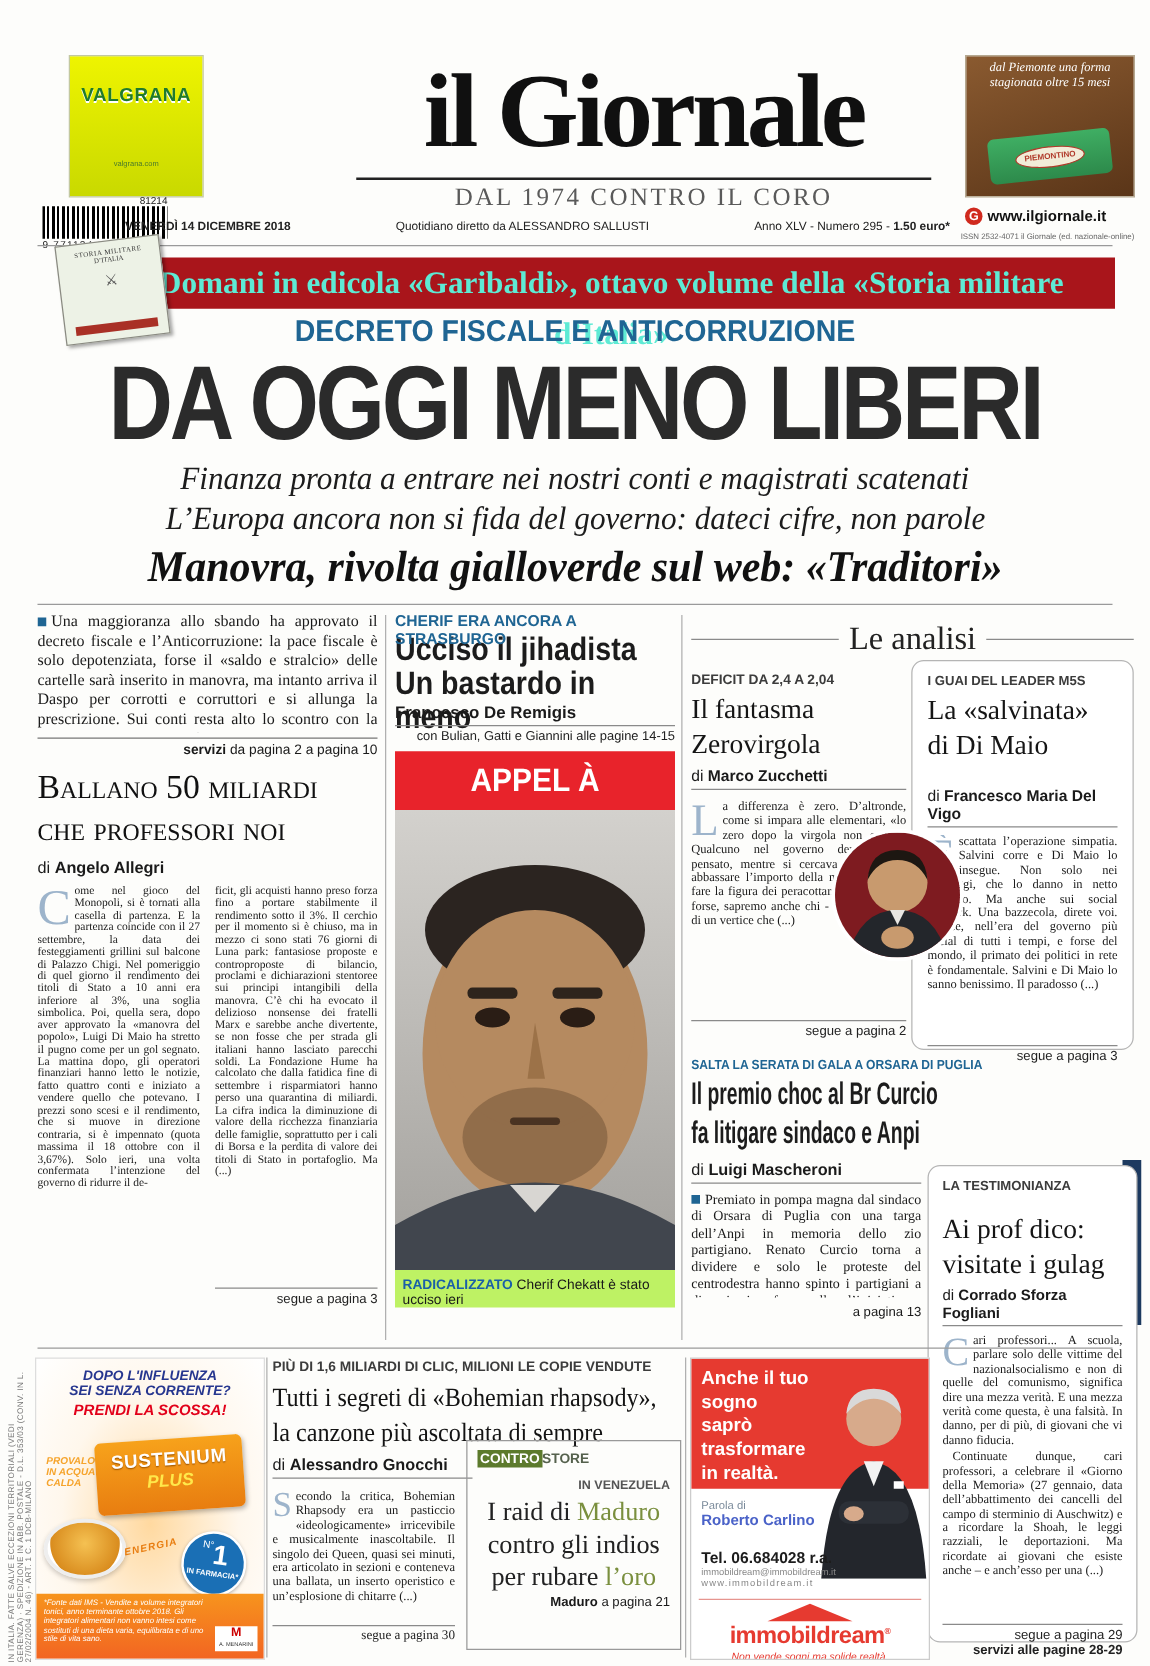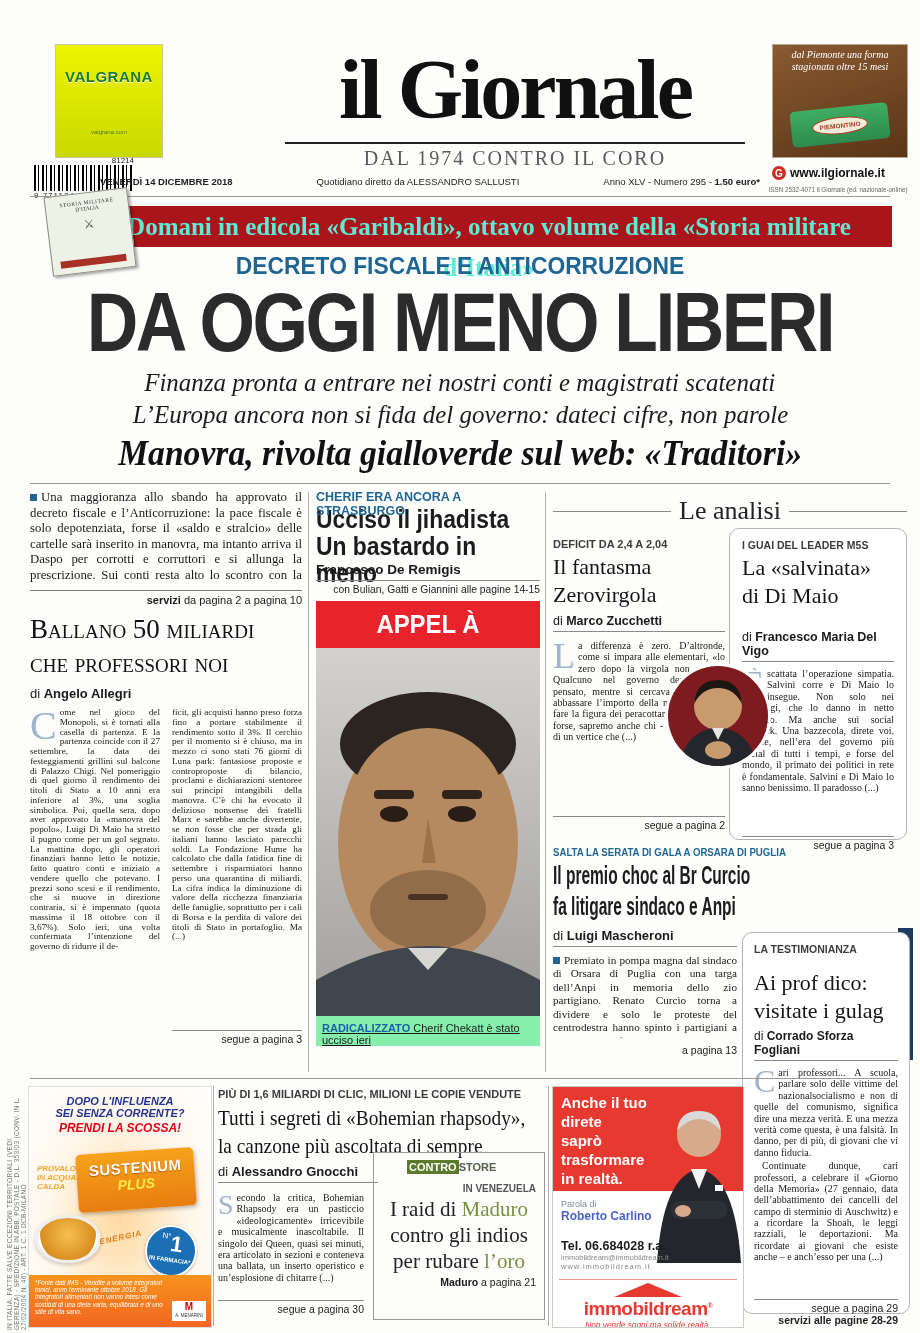--- a/index.html
+++ b/index.html
@@ -19,22 +19,22 @@
           border-bottom:1px solid #8a8a8a;padding-bottom:3px;}
   .byline .pfx{font-weight:normal;}
   .seg{font-family:"Liberation Sans",sans-serif;font-size:10.5px;text-align:right;
        border-top:1px solid #8a8a8a;padding-top:2px;color:#222;}
   .dc{float:left;color:#9db4cb;font-weight:400;font-family:"Liberation Serif",serif;}
   .sq{display:inline-block;width:7px;height:7px;background:#1f6593;margin-right:4px;}
   .box{border:1px solid #b5b5b5;border-radius:10px;background:#fff;}
   .bodytxt{font-size:9.2px;line-height:1.06;overflow:hidden;}
   .anbody{font-size:10px;line-height:1.14;overflow:hidden;}
   .vline{width:1px;background:#b0b0b0;}
-  .capbar{background:#86efac;font-family:"Liberation Sans",sans-serif;font-size:11px;
-          padding:6px 8px 0 6px;box-sizing:border-box;text-decoration:underline;}
+  .capbar{background:#bef264;font-family:"Liberation Sans",sans-serif;font-size:11px;
+          padding:6px 8px 0 6px;box-sizing:border-box;}
   .caplabel{color:#1a5fa8;font-weight:bold;}
   .analisi-hd{display:flex;align-items:center;gap:8px;}
   .analisi-hd .ln{flex:1;height:1px;background:#8a8a8a;}
   .analisi-hd .tx{font-size:26px;color:#222;}
   .redban{background:#e8232b;color:#fff;}
   .barcode{height:26px;background:repeating-linear-gradient(90deg,#000 0 2px,#fff 2px 4px,#000 4px 5px,#fff 5px 8px);}
   .vert{writing-mode:vertical-rl;transform:rotate(180deg);font-family:"Liberation Sans",sans-serif;
         font-size:6.5px;color:#777;letter-spacing:.3px;}
 </style>
 </head>
@@ -288,39 +288,39 @@
   <div class="abs" style="left:218px;top:1104px;width:340px;font-size:21px;line-height:28px;color:#131313;white-space:nowrap;">
     <div><span class="cond" style="transform:scaleX(.92);">Tutti i segreti di «Bohemian rhapsody»,</span></div>
     <div><span class="cond" style="transform:scaleX(.92);">la canzone più ascoltata di sempre</span></div>
   </div>
   <div class="abs byline" style="left:218px;top:1164px;width:160px;font-size:13px;">
     <span class="pfx">di </span><b>Alessandro Gnocchi</b>
   </div>
   <div class="abs just" style="left:218px;top:1192px;width:146px;height:104px;font-size:10px;line-height:1.14;overflow:hidden;">
     <span class="dc" style="font-size:28px;line-height:23px;padding:1px 3px 0 0;">S</span><span>econdo la critica, Bohemian Rhapsody era un pasticcio «ideologicamente» irricevibile e musicalmente inascoltabile. Il singolo dei Queen, quasi sei minuti, era articolato in sezioni e conteneva una ballata, un inserto operistico e un’esplosione di chitarre (...)</span>
   </div>
-  <div class="abs seg" style="left:218px;top:1300px;width:146px;">segue a pagina 30</div>
+  <div class="abs seg" style="left:218px;top:1300px;width:146px;font-family:Liberation Serif, serif;">segue a pagina 30</div>
 
   <div class="abs" style="left:373px;top:1152px;width:172px;height:168px;border:1px solid #999;box-sizing:border-box;padding:8px;">
-    <div style="font-family:'Liberation Sans',sans-serif;font-size:11px;font-weight:bold;margin-left:25px;">
+    <div style="font-family:'Liberation Sans',sans-serif;font-size:11px;font-weight:bold;">
       <span style="background:#5c7a2c;color:#fff;padding:1px 2px;">CONTRO</span><span style="color:#55614d;">STORE</span>
     </div>
     <div class="sans rt" style="font-size:10px;font-weight:bold;color:#555;margin-top:10px;">IN VENEZUELA</div>
     <div class="ctr" style="font-size:21px;line-height:26px;margin-top:2px;color:#222;">
       <span>I raid di </span><span style="color:#7a8f3e;">Maduro</span><span> contro gli indios per rubare </span><span style="color:#7a8f3e;">l’oro</span>
     </div>
     <div class="sans rt" style="font-size:10.5px;margin-top:2px;">
       <b>Maduro</b><span> a pagina 21</span>
     </div>
   </div>
 
   <div class="abs" style="left:552px;top:1086px;width:190px;height:240px;border:1px solid #ccc;background:#fff;overflow:hidden;">
     <div style="position:absolute;left:0;top:0;width:100%;height:104px;background:#e63a30;"></div>
     <div class="sans" style="position:absolute;left:8px;top:6px;width:120px;color:#fff;font-size:15px;line-height:19px;font-weight:600;">
-      <div><span>Anche il tuo </span><b>direte</b></div>
+      <div><span>Anche il tuo </span><b>sogno</b></div>
       <div>saprò</div>
       <div>trasformare</div>
       <div><span>in </span><b>realtà.</b></div>
     </div>
     <div class="abs" style="left:96px;top:18px;width:94px;height:158px;">
       <svg width="94" height="158" viewBox="0 0 94 158" xmlns="http://www.w3.org/2000/svg">
         <circle cx="50" cy="30" r="22" fill="#d7aa8b"></circle>
         <path d="M28 26 Q30 6 50 6 Q70 6 72 26 Q62 14 50 14 Q38 14 28 26" fill="#d9d9d9"></path>
         <path d="M8 158 Q14 70 50 64 Q86 70 92 158 Z" fill="#23262c"></path>
         <path d="M42 64 L50 84 L58 64 Z" fill="#f2f2f2"></path>

